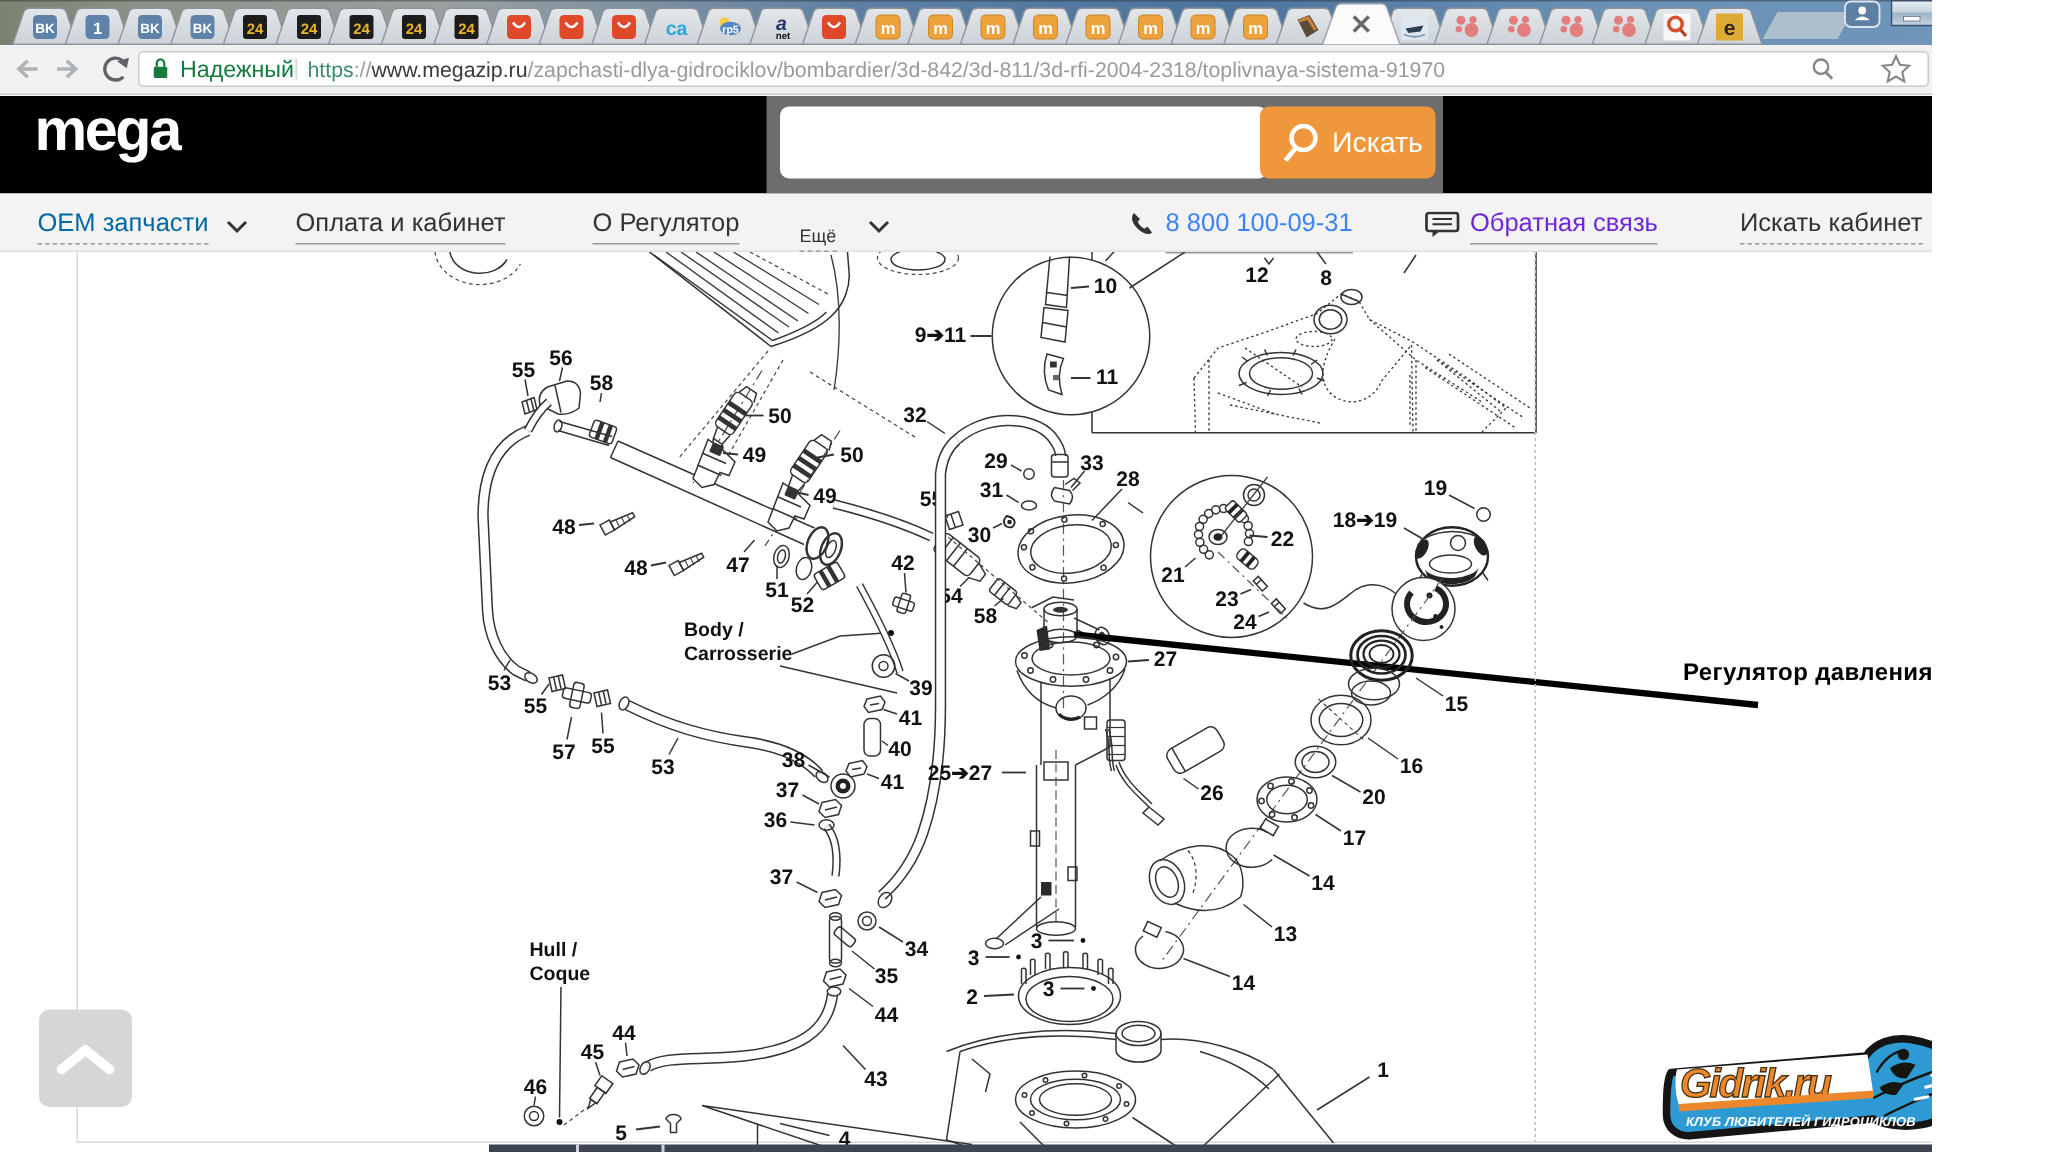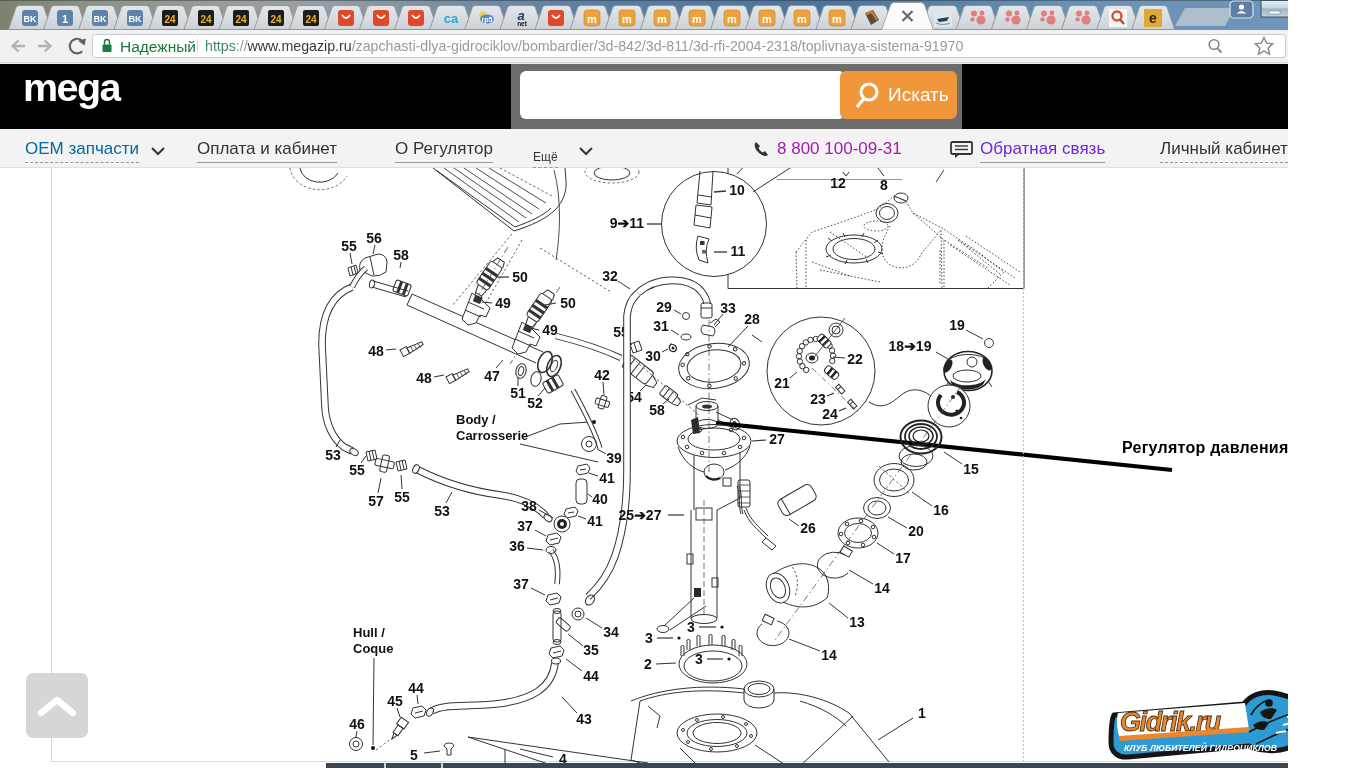--- a/index.html
+++ b/index.html
@@ -258,29 +258,29 @@
     </svg>
 <div class="abs" style="left:197px;top:139px;font-size:17px;color:#333;border-bottom:1px solid #999;padding-bottom:3px;">Оплата и кабинет</div>
 <div class="abs" style="left:395px;top:139px;font-size:17px;color:#333;border-bottom:1px solid #999;padding-bottom:3px;">О Регулятор</div>
 <div class="abs" style="left:533px;top:139px;font-size:12px;color:#333;border-bottom:1px dashed #999;padding-bottom:3px;margin-top:11px;">Ещё</div>
 <svg class="abs" style="left:578px;top:146px" width="16" height="10">
       <path d="M2,2 L8,8 L14,2" stroke="#333" stroke-width="2" fill="none"></path>
     </svg>
 <svg class="abs" style="left:752px;top:140px" width="20" height="19" viewBox="0 0 20 19">
       <path d="M4,2 C2,4 2,8 6,12 C10,16 14,17 16,15 L13,11 L11,12.5 C9,11.5 7.5,10 6.5,8 L8,6 Z" fill="#333"></path>
     </svg>
-<div class="abs" style="left:777px;top:139px;font-size:17px;color:#a21caf;border-bottom:1px solid #999;padding-bottom:20px;">8 800 100-09-31</div>
+<div class="abs" style="left:777px;top:139px;font-size:17px;color:#3b82f6;border-bottom:1px solid #999;padding-bottom:9px;">8 800 100-09-31</div>
 <svg class="abs" style="left:950px;top:141px" width="24" height="18" viewBox="0 0 24 18">
       <rect x="1" y="1" width="21" height="12" rx="1.5" fill="none" stroke="#333" stroke-width="1.8"></rect>
       <path d="M5,13 L5,17 L10,13" fill="#333"></path>
       <line x1="5" y1="5" x2="18" y2="5" stroke="#333" stroke-width="1.4"></line>
       <line x1="5" y1="8.5" x2="18" y2="8.5" stroke="#333" stroke-width="1.4"></line>
     </svg>
 <div class="abs" style="left:980px;top:139px;font-size:17px;color:#6d28d9;border-bottom:1px solid #999;padding-bottom:3px;">Обратная связь</div>
-<div class="abs" style="left:1160px;top:139px;font-size:17px;color:#333;border-bottom:1px dashed #999;padding-bottom:3px;">Личный кабинет</div>
+<div class="abs" style="left:1160px;top:139px;font-size:17px;color:#333;border-bottom:1px dashed #999;padding-bottom:3px;">Искать кабинет</div>
 <svg class="abs" style="left:1298px;top:146px" width="16" height="10">
       <path d="M2,2 L8,8 L14,2" stroke="#333" stroke-width="2" fill="none"></path>
     </svg>
 
 <div class="abs" style="left:51px;top:168px;width:1px;height:593px;background:#d9d9d9;"></div>
 <div class="abs" style="left:1297px;top:168px;width:1px;height:593px;background:#d9d9d9;"></div>
 <div class="abs" style="left:51px;top:761px;width:1247px;height:1px;background:#d9d9d9;"></div>
 
 <svg class="abs" style="left:0;top:168px" width="1366" height="600" viewBox="0 168 1366 600">
 

